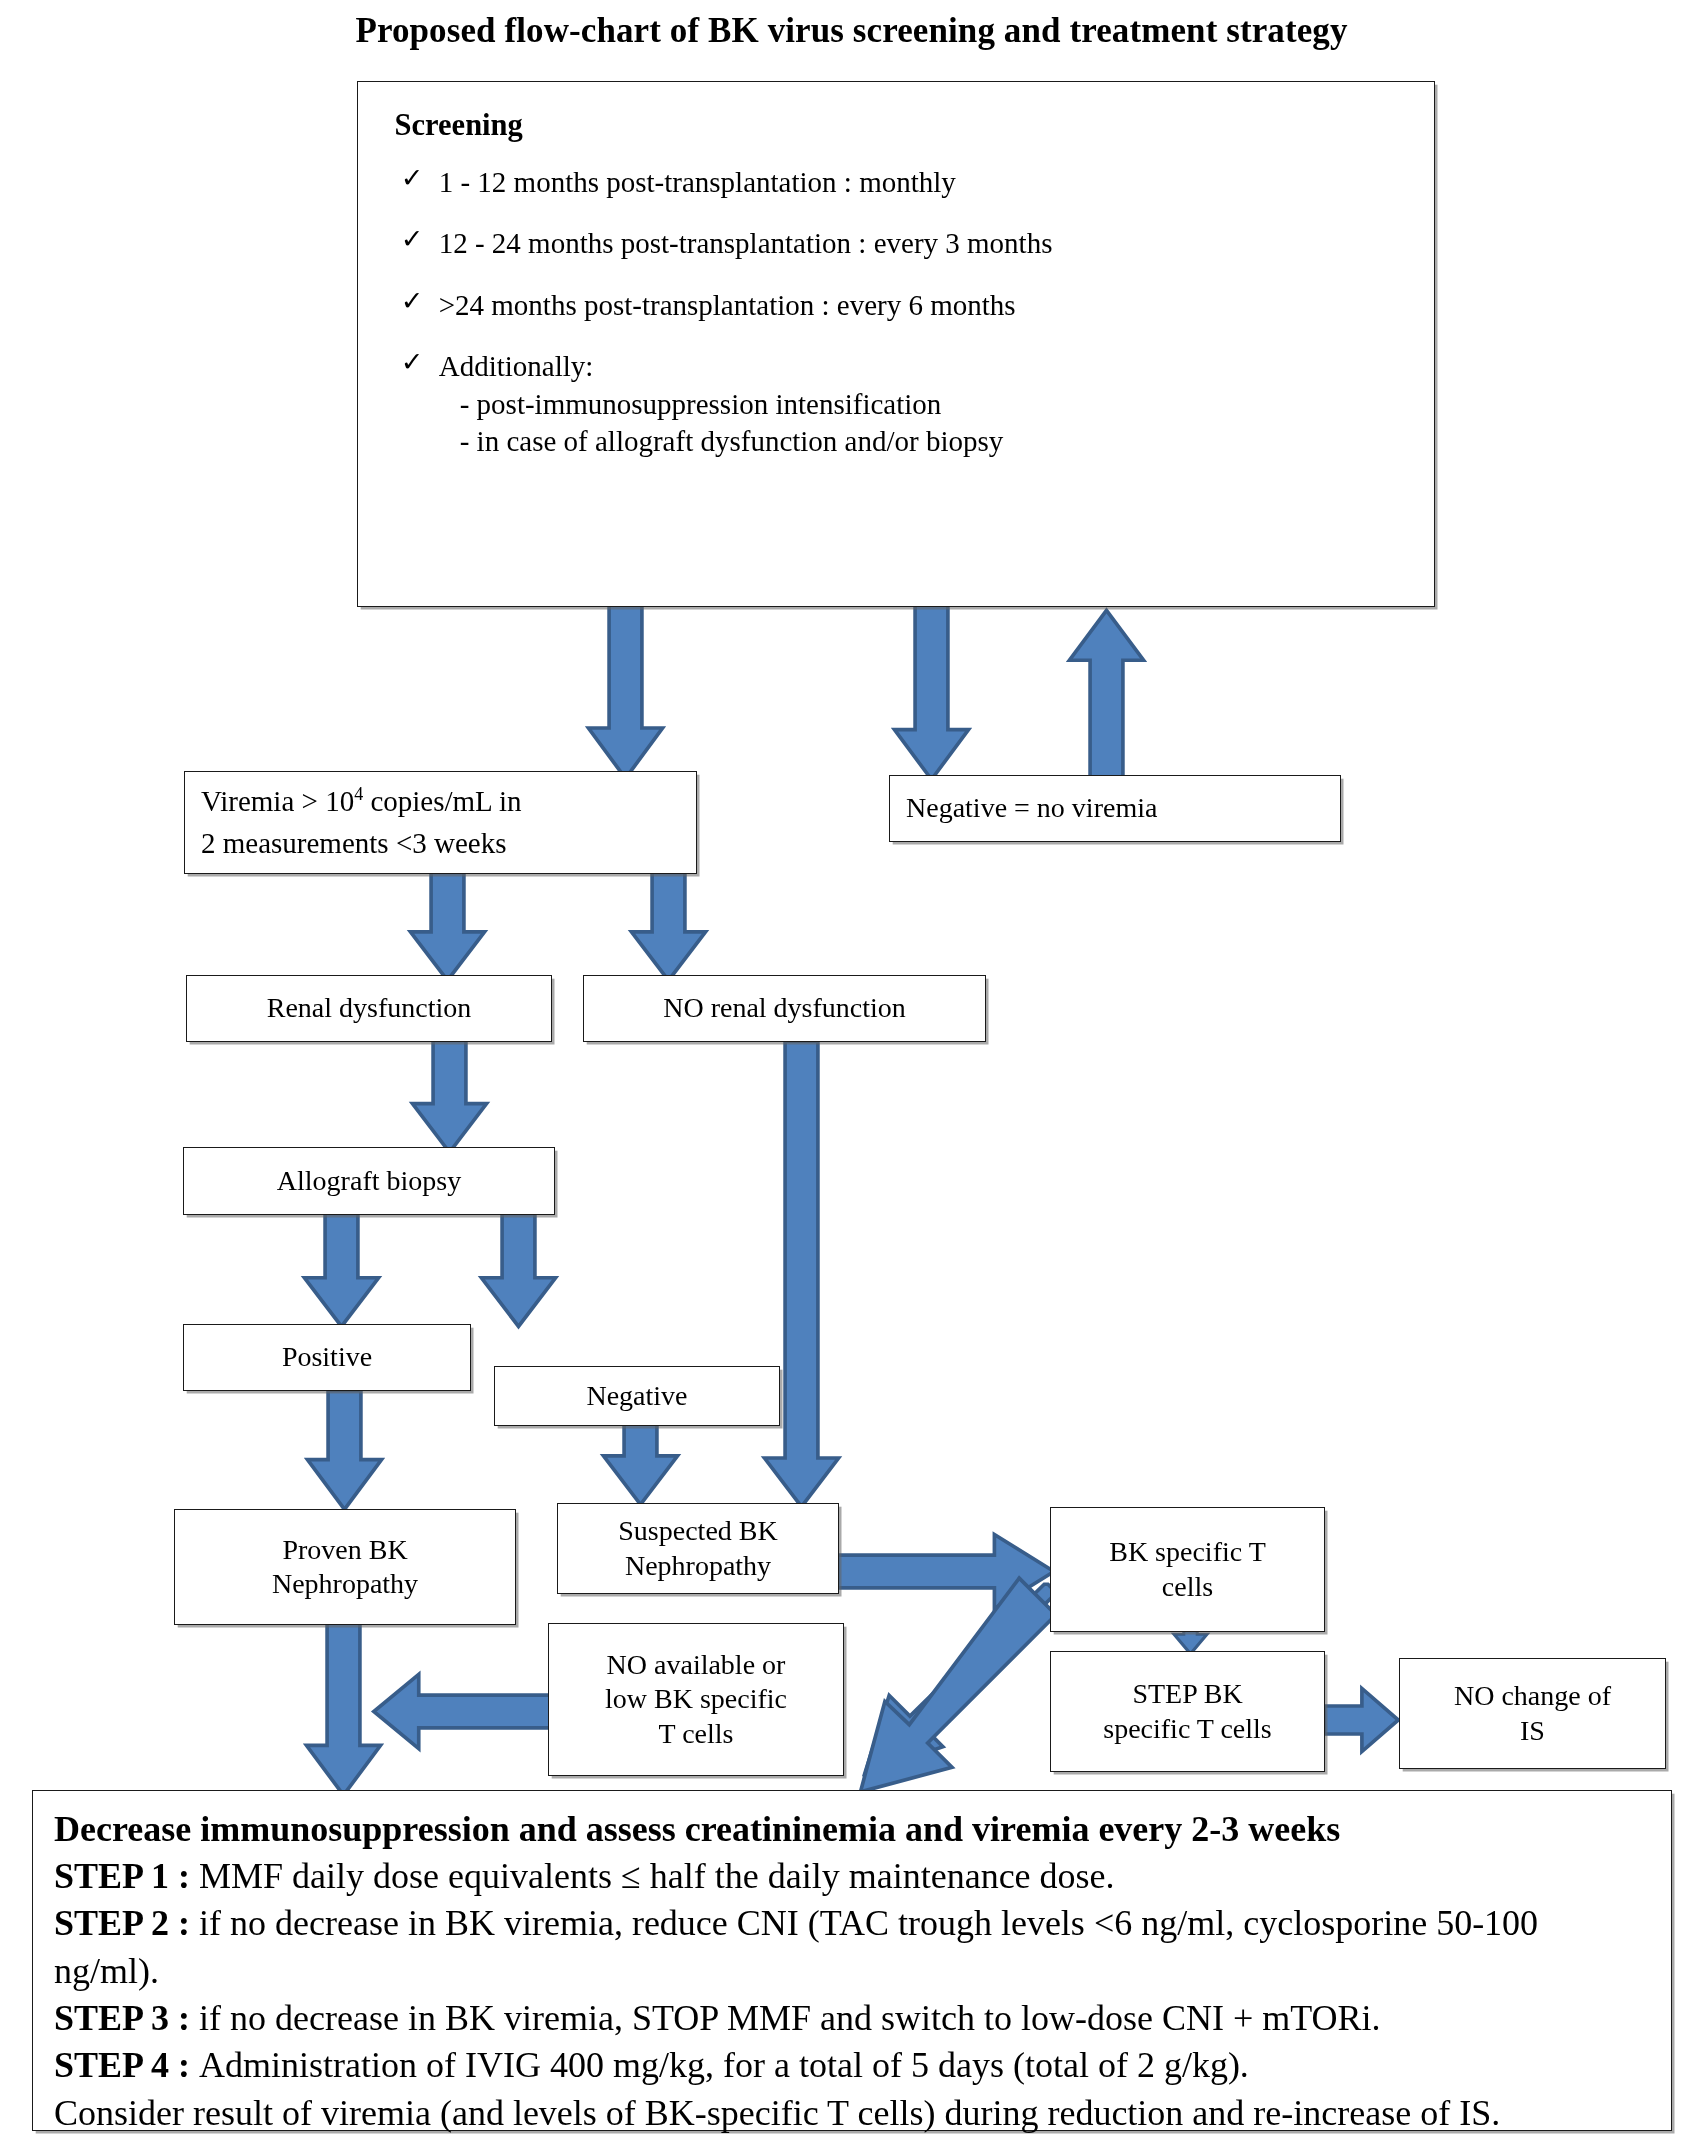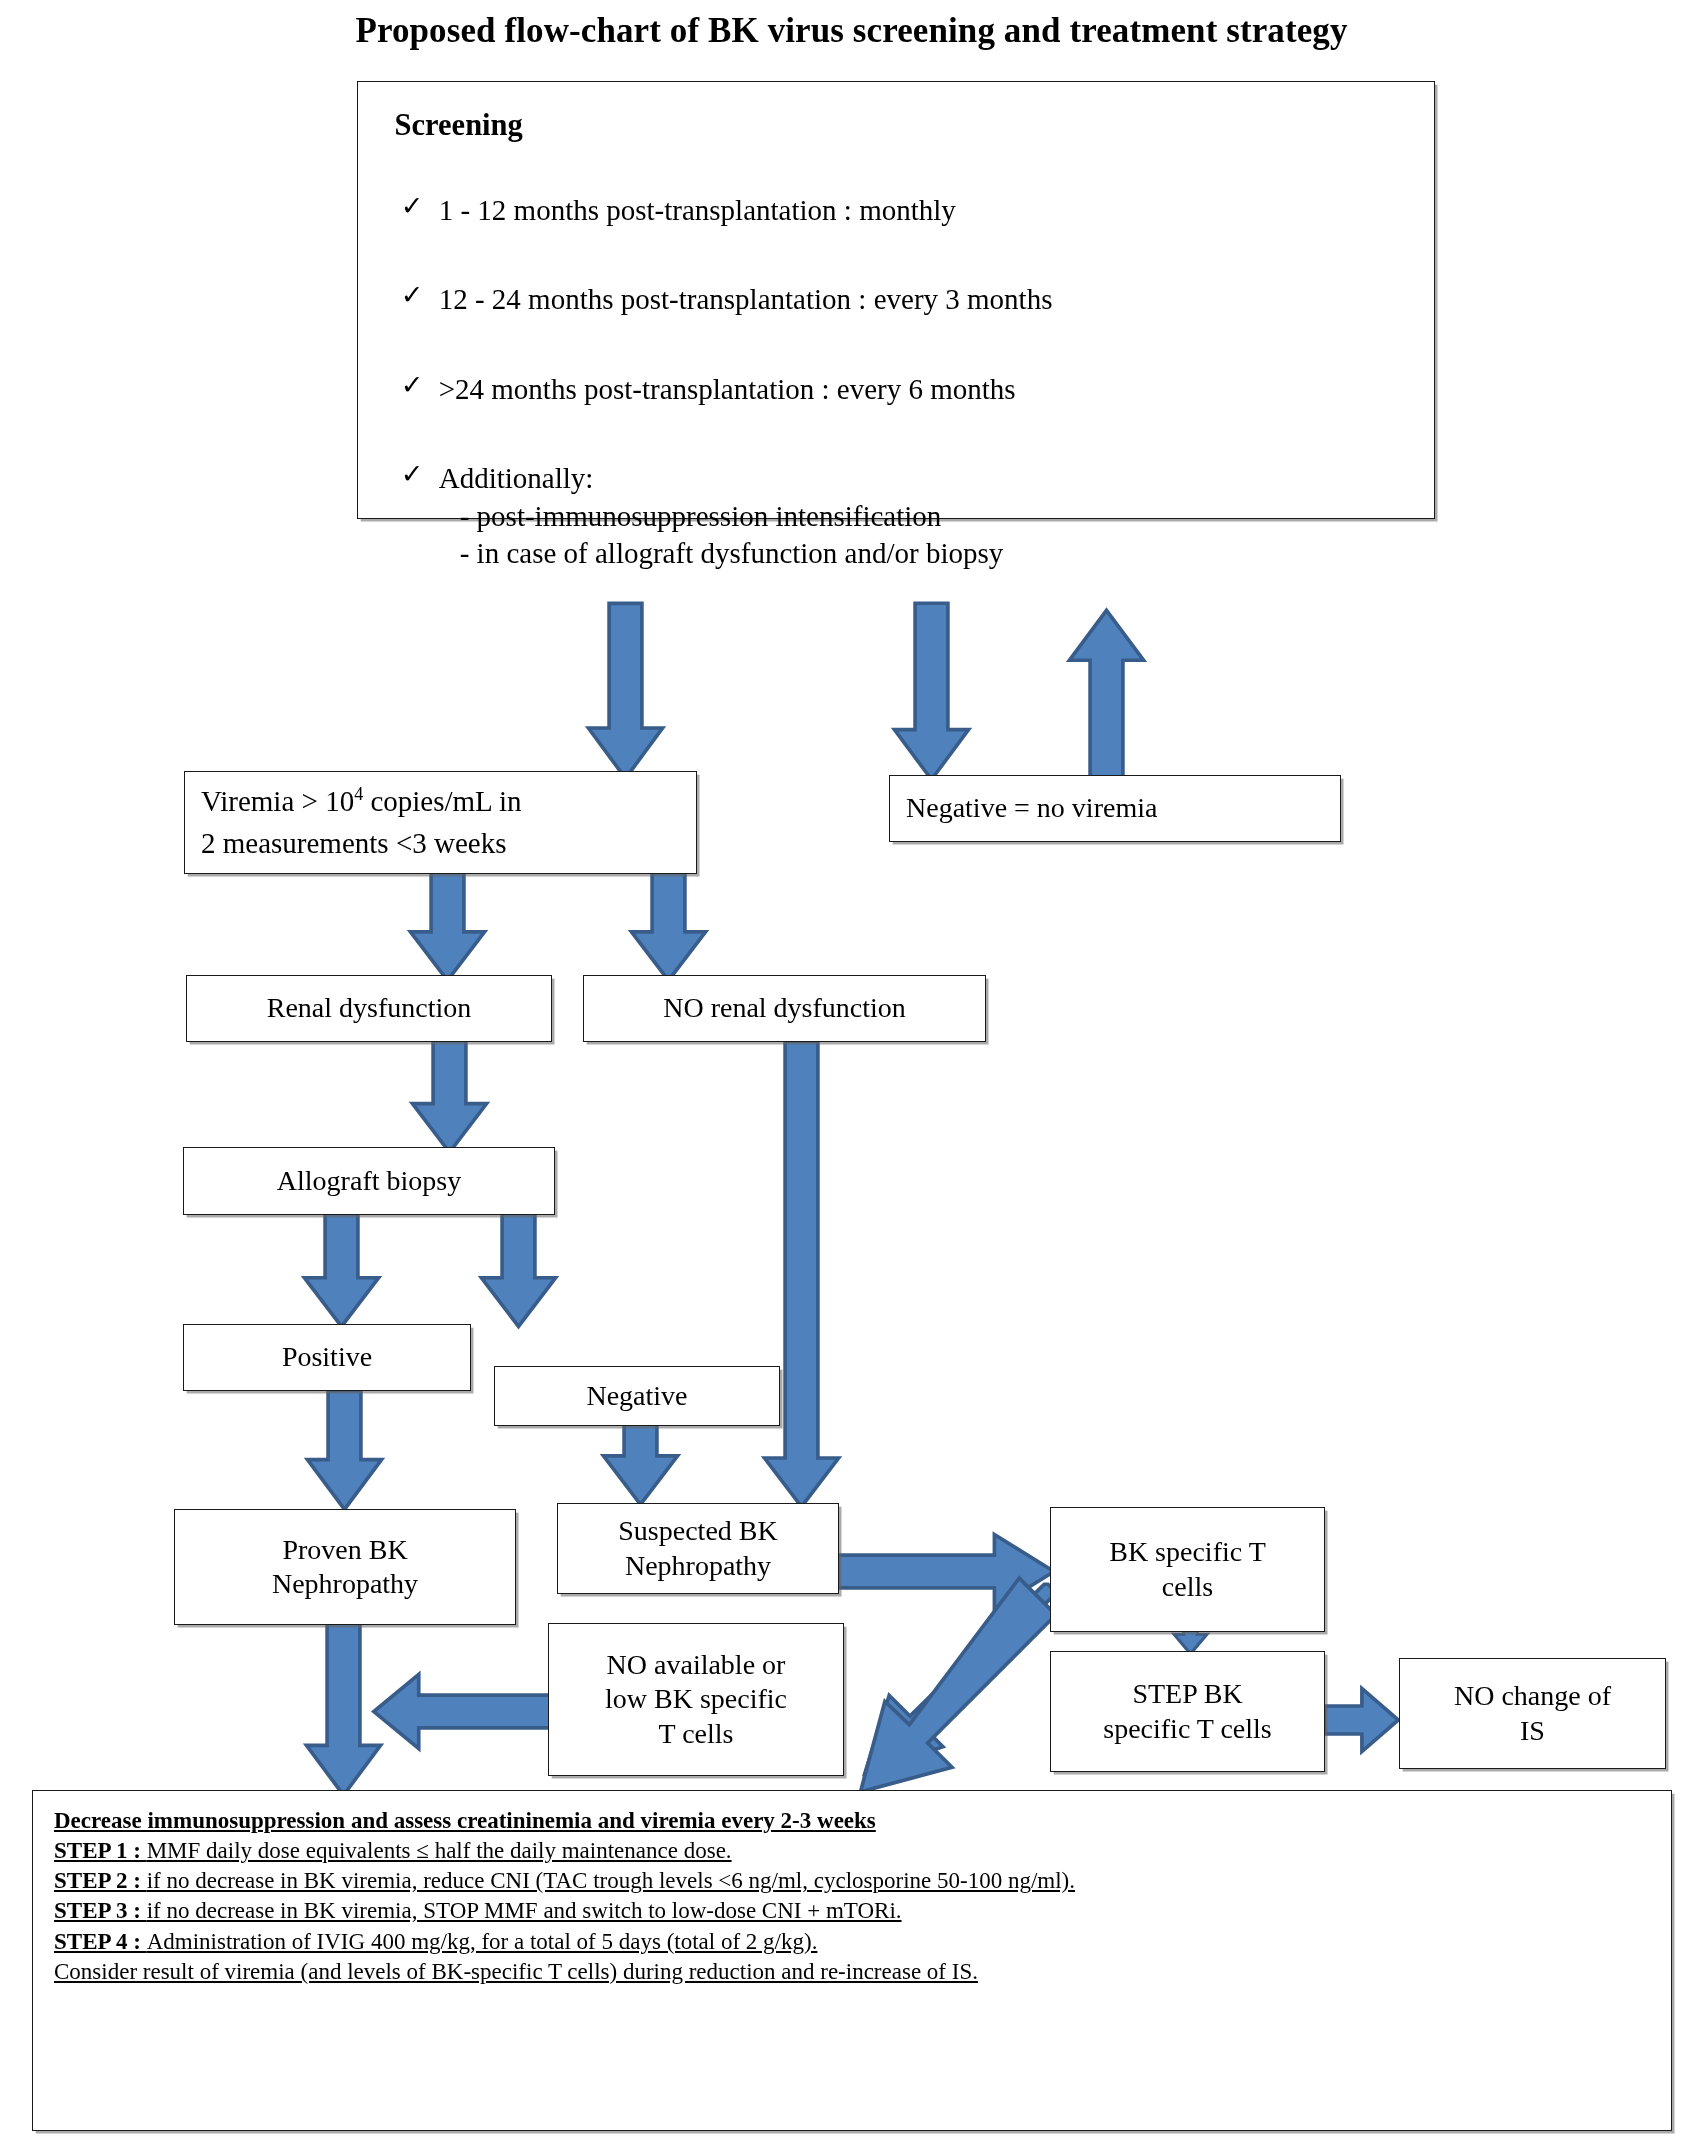--- a/index.html
+++ b/index.html
@@ -36,24 +36,23 @@
     display: flex;
     flex-direction: column;
     justify-content: center;
     z-index: 5;
   }
   .box.center { align-items: center; text-align: center; }
   .box .line { font-size: 28px; line-height: 1.22; }
 
   
   #screening-box {
-    left: 357px; top: 81px; width: 1078px; height: 438px;
+    left: 357px; top: 81px; width: 1078px; height: 526px;
     justify-content: flex-start;
     padding: 21px 24.4px;
-    gap: 28px;
   }
   #screening-box .heading {
     font-size: 30.5px; font-weight: bold; margin: 4.9px 0 21px 12.2px;
   }
   .check-row {
     display: flex; align-items: flex-start;
     margin: 0 0 24.4px 18.3px;
     font-size: 29px;
   }
   .check-row .tick {
@@ -81,21 +80,21 @@
   #high-bk-box      { left: 1050px; top: 1651px; width: 275px; height: 121px; }
   #nochange-box     { left: 1399px; top: 1658px; width: 267px; height: 111px; }
 
   
   #treatment-box {
     left: 32px; top: 1790px; width: 1640px; height: 341px;
     padding: 14.6px 21px;
     justify-content: flex-start;
   }
   #treatment-box .tline {
-    font-size: 23px; line-height: 1.315; text-decoration: underline;
+    font-size: 36px; line-height: 1.315;
   }
   #treatment-box .bold { font-weight: bold; }
 
   
   .arrow { position: absolute; z-index: 2; }
   .arrow svg { display: block; overflow: visible; }
 
   sup { font-size: 0.62em; vertical-align: super; line-height: 0; }
 </style>
 </head>

